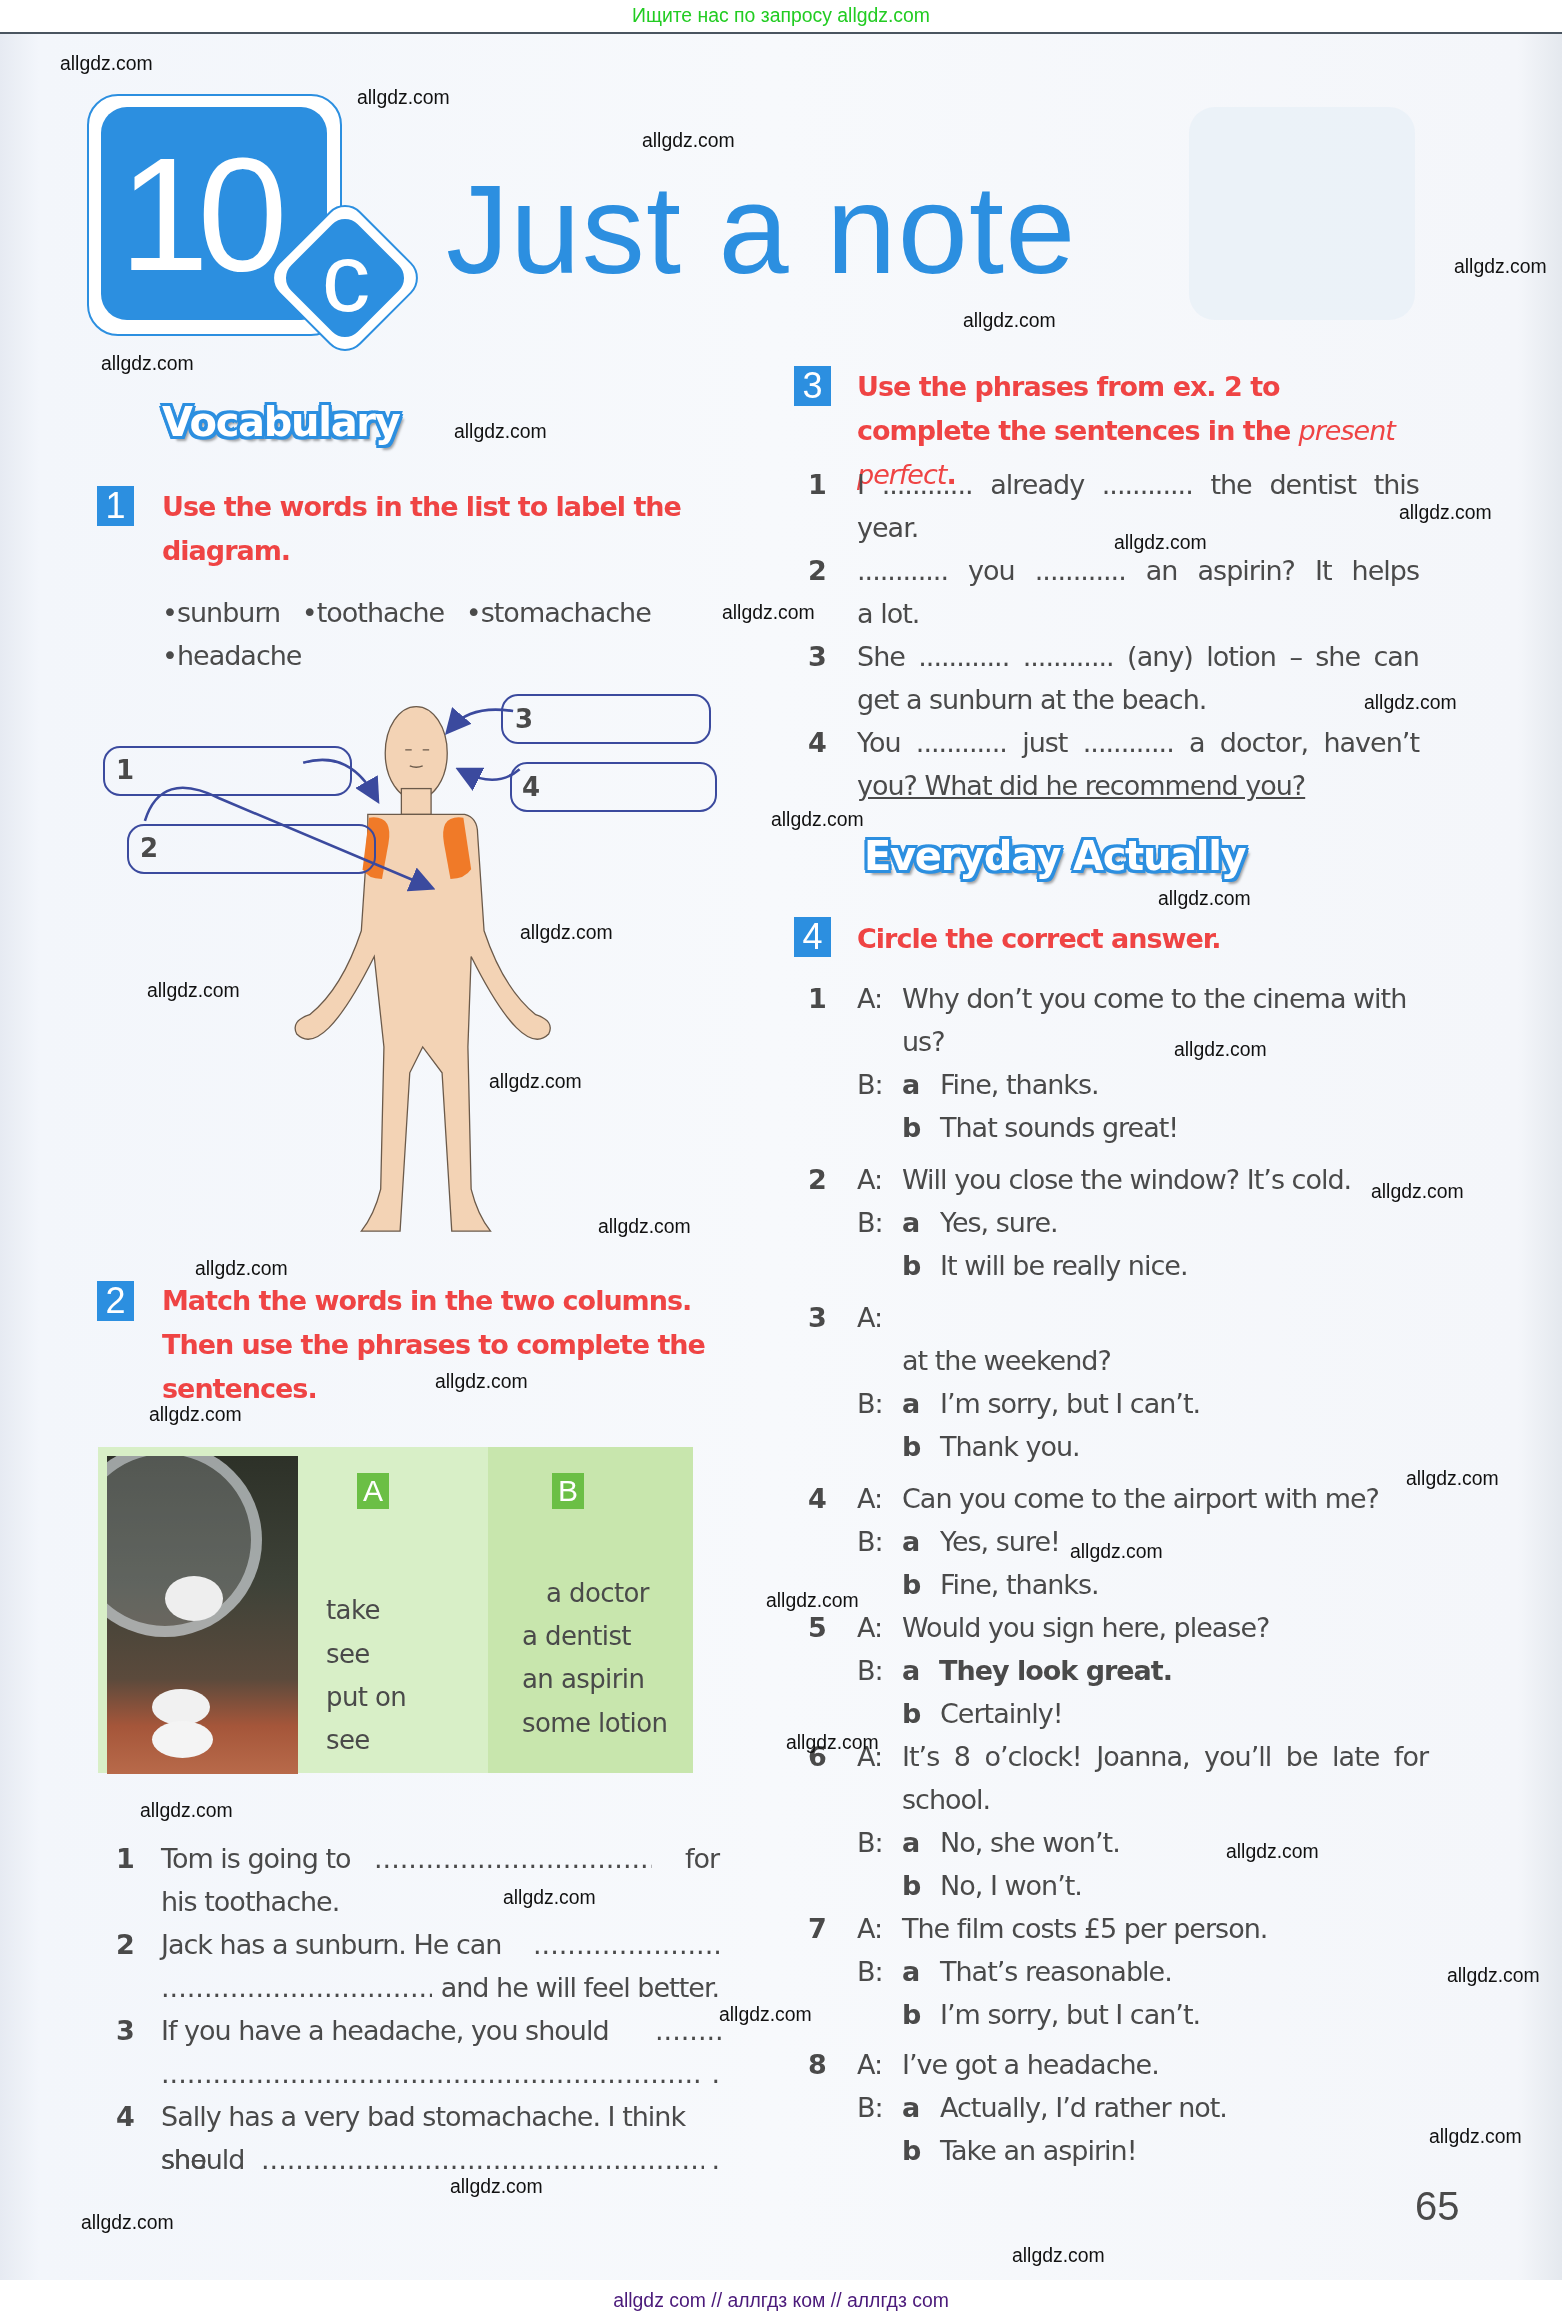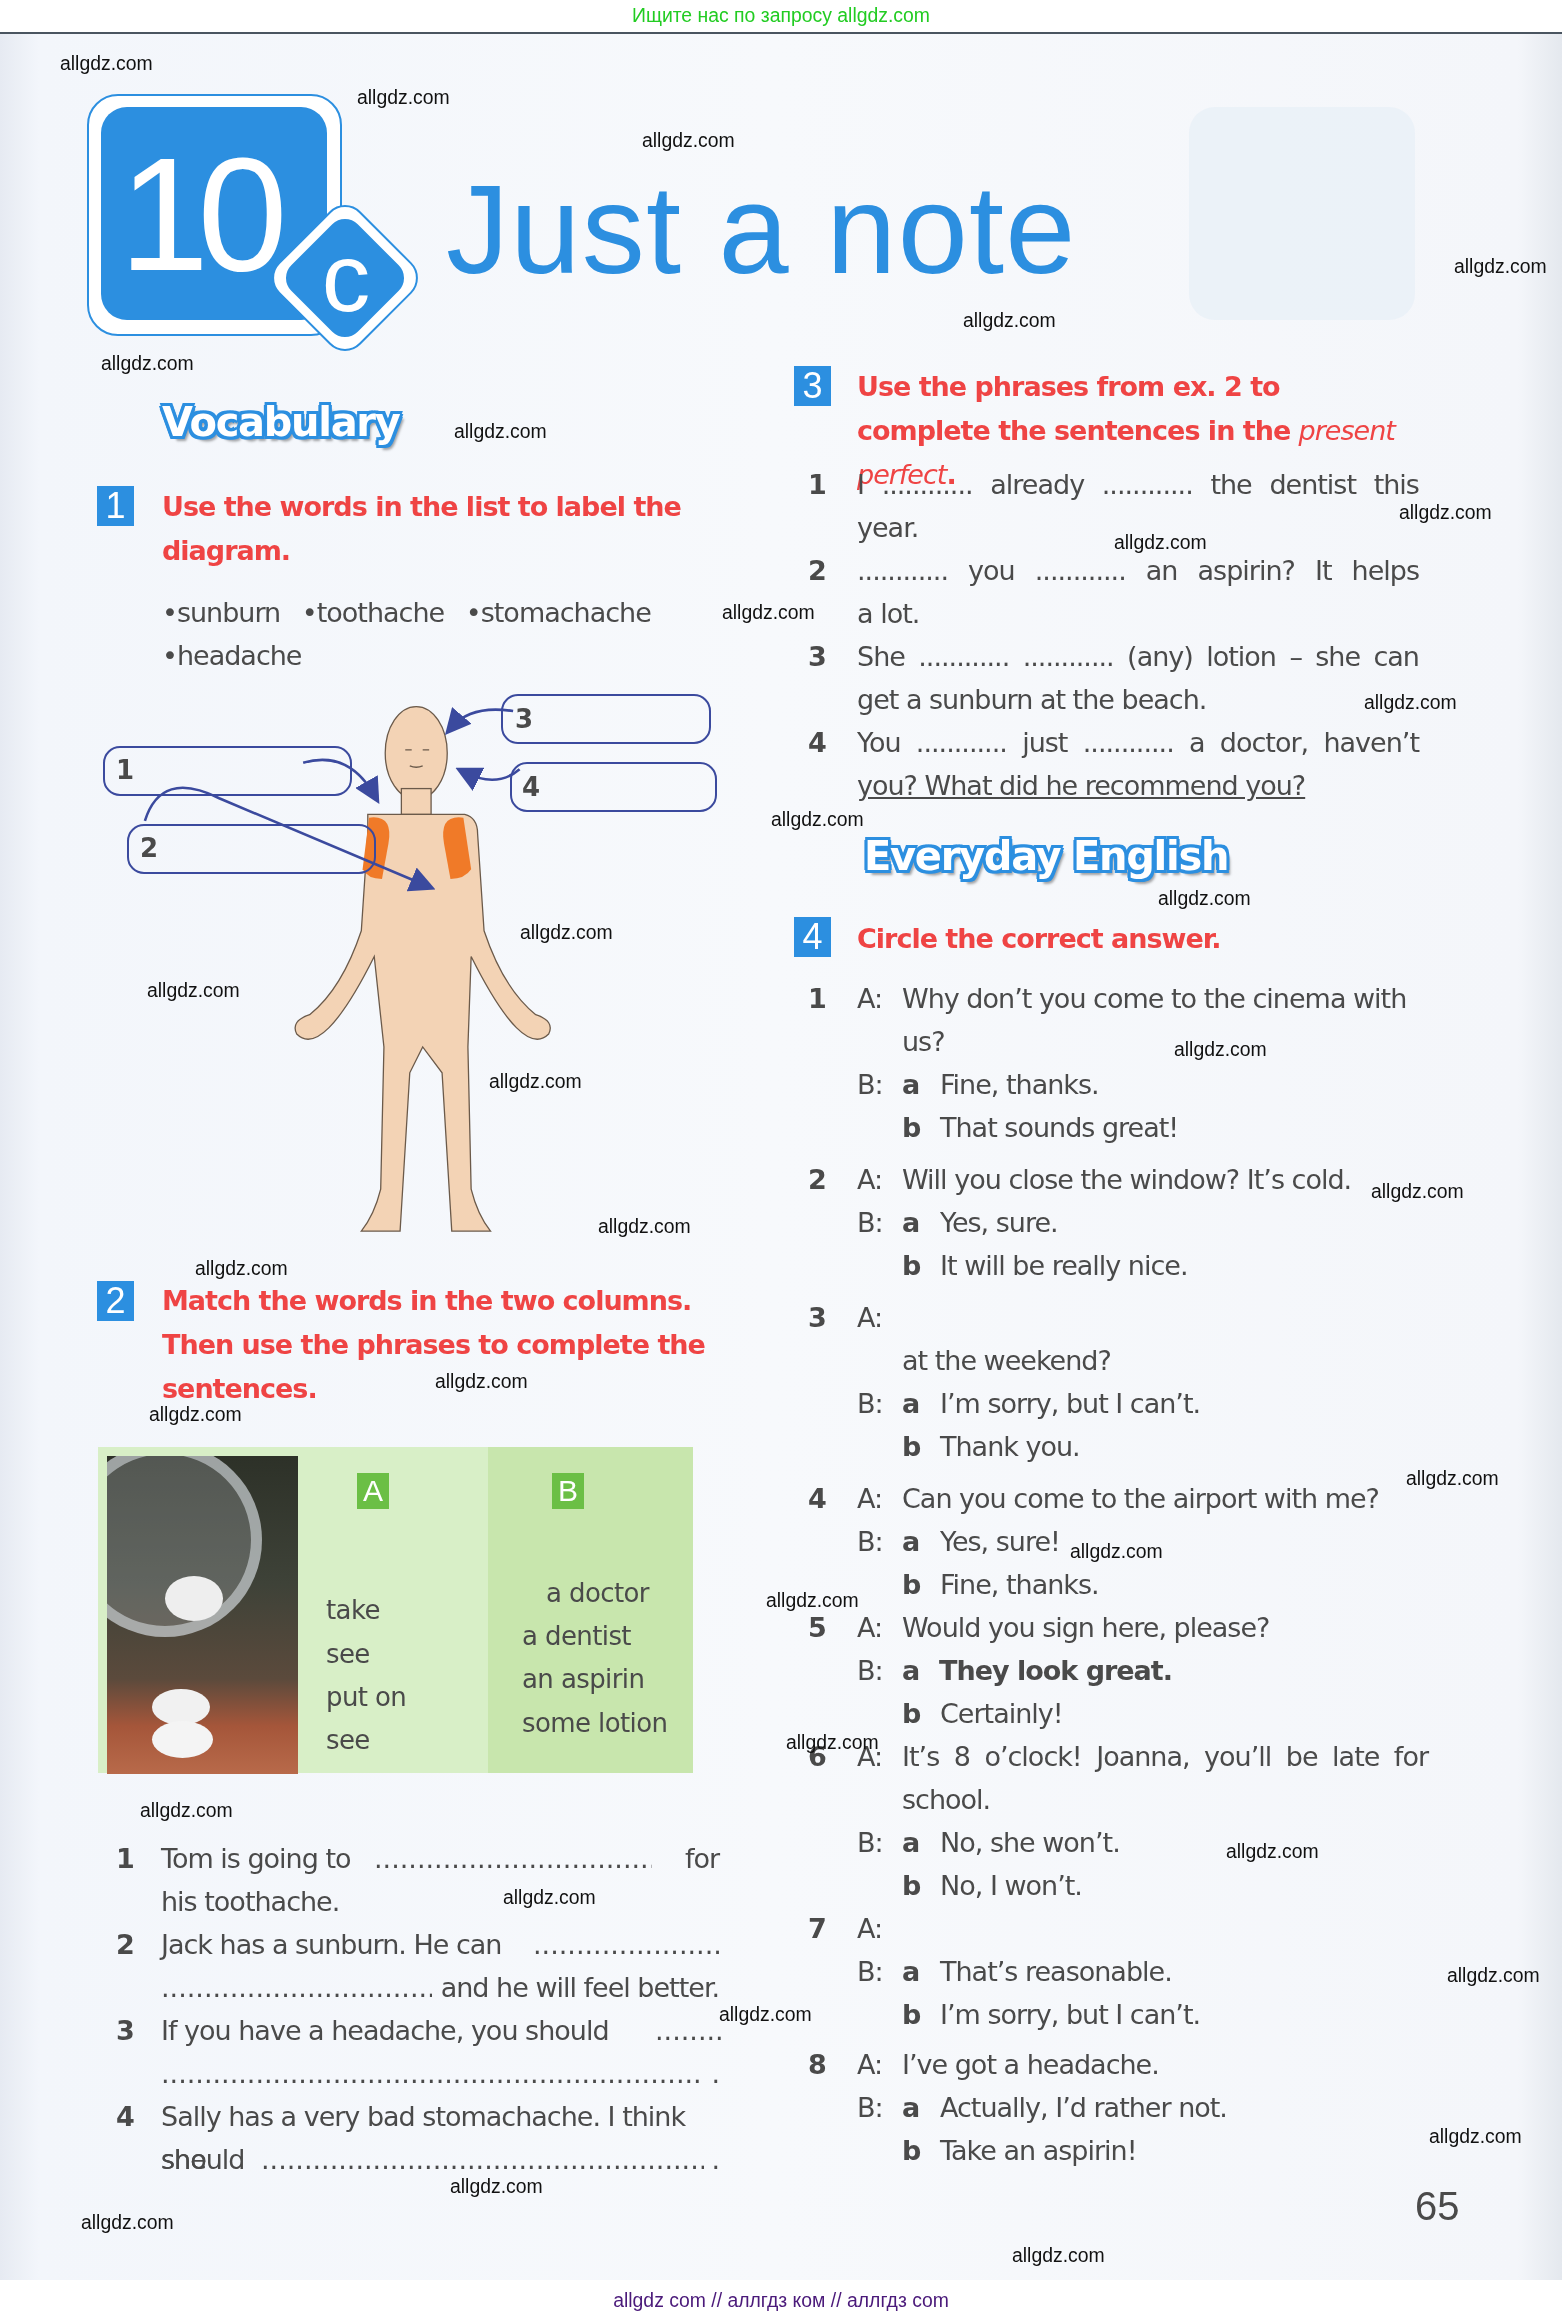--- a/index.html
+++ b/index.html
@@ -254,21 +254,21 @@
       <span>a</span>
       <span>doctor,</span>
       <span>haven’t</span>
     </div>
   </div>
   <div style="position:relative; height:43px;">
       <span style="position:absolute; left:49px;text-decoration:underline;">you? What did he recommend you?</span>
     </div>
 </div>
 
-<div class="section-head" style="left:864px; top:833px;">Everyday English</div>
+<div class="section-head" style="left:864px; top:833px;">Everyday Actually</div>
 <div class="ex-num" style="left:794px; top:917px;">4</div>
 <div class="ex-title" style="left:857px; top:917px; width:562px;">Circle the correct answer.</div>
 
 <div class="body-text abs" style="left:808px; top:977px; width:620px;">
 
   <div class="dlg">
     <div style="position:relative; height:43px;">
         <span class="num" style="left:0;">1</span>
         <span style="position:absolute; left:49px;">A:</span>
         <span style="position:absolute; left:94px;">Why don’t you come to the cinema with</span>
@@ -377,20 +377,21 @@
     <div style="position:relative; height:43px;">
         <b style="position:absolute; left:94px;">b</b>
         <span style="position:absolute; left:132px;">No, I won’t.</span>
       </div>
   </div>
 
   <div>
     <div style="position:relative; height:43px;">
         <span class="num" style="left:0;">7</span>
         <span style="position:absolute; left:49px;">A:</span>
+        <span style="position:absolute; left:94px;">The film costs £5 per person.</span>
       </div>
     <div style="position:relative; height:43px;">
         <span style="position:absolute; left:49px;">B:</span>
         <b style="position:absolute; left:94px;">a</b>
         <span style="position:absolute; left:132px;">That’s reasonable.</span>
       </div>
     <div style="position:relative; height:43px;">
         <b style="position:absolute; left:94px;">b</b>
         <span style="position:absolute; left:132px;">I’m sorry, but I can’t.</span>
       </div>

